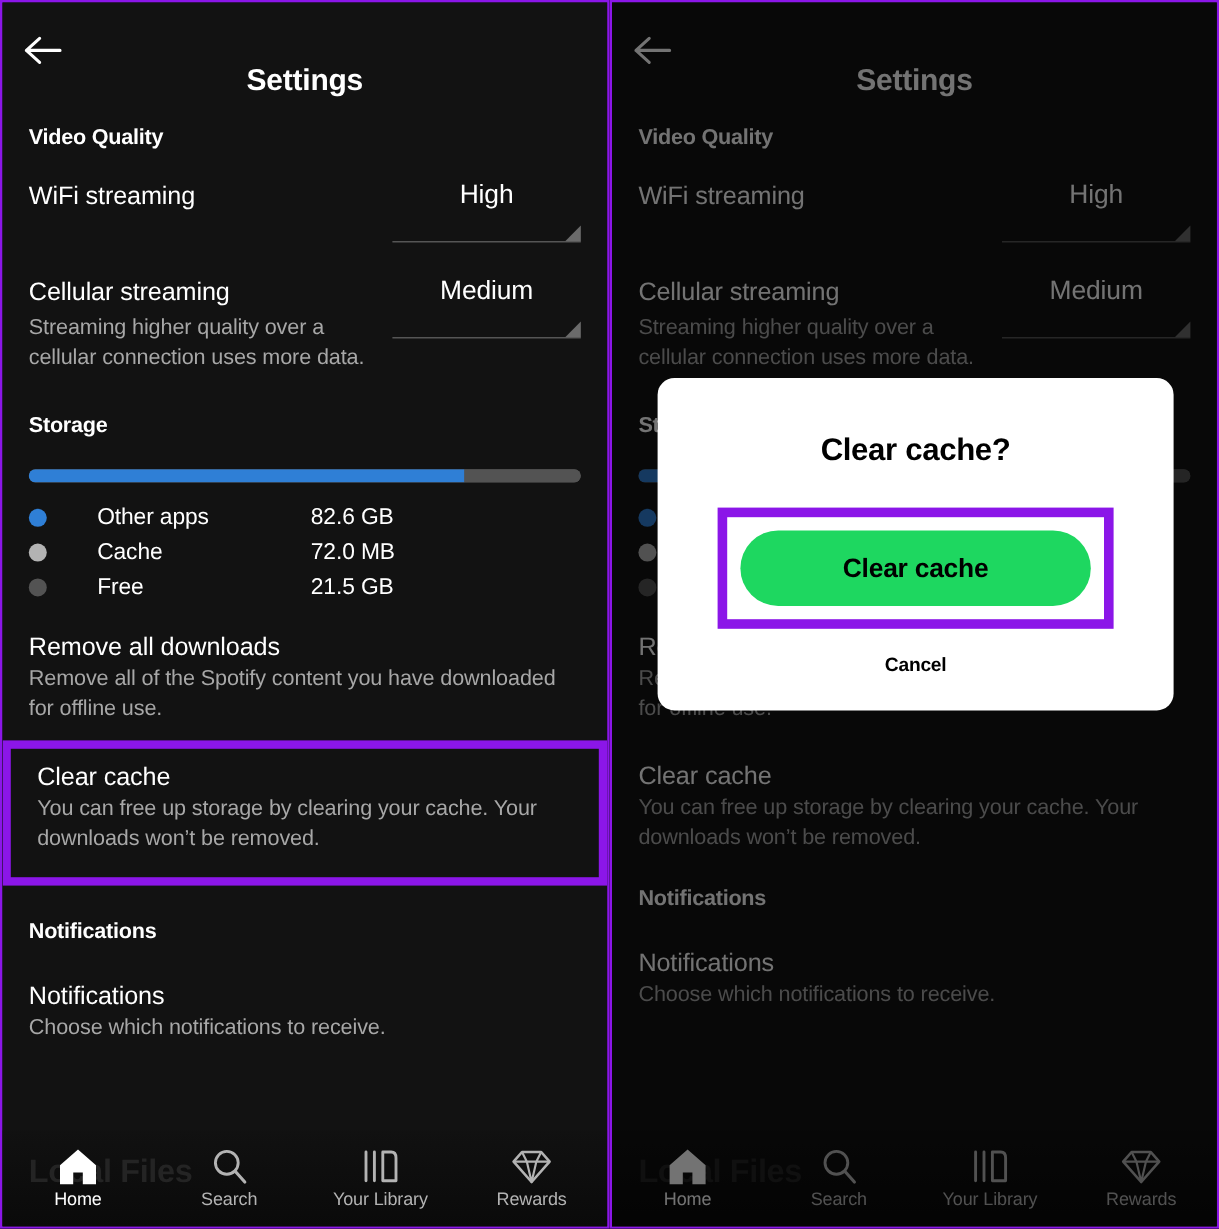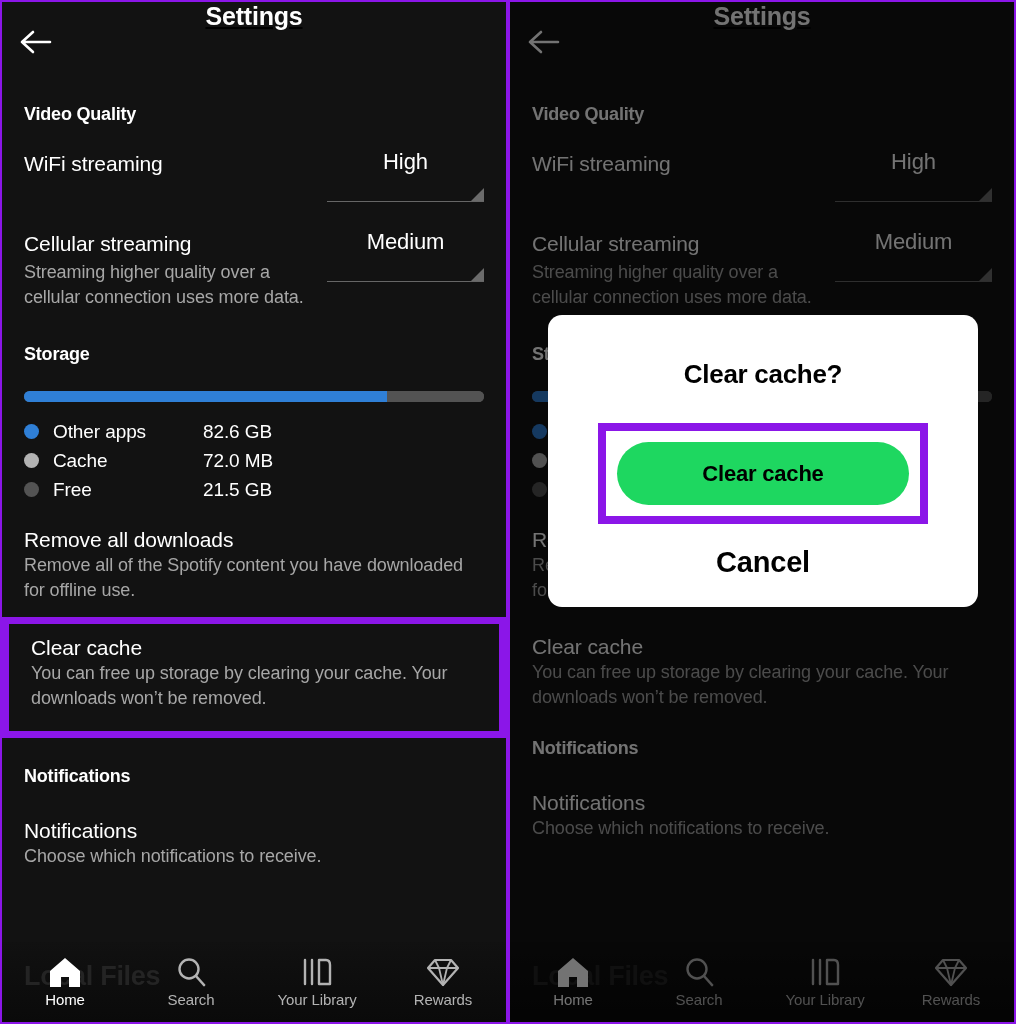--- a/index.html
+++ b/index.html
@@ -31,22 +31,21 @@
     display: flex;
     flex-direction: column;
   }
 
   
   .hdr {
     height: 80px;
     flex: 0 0 80px;
     position: relative;
     display: flex;
-    align-items: flex-start;
-    text-decoration: underline;
+    align-items: flex-end;
   }
   .back-btn {
     position: absolute;
     left: 12px;
     top: 50%;
     transform: translateY(-50%);
     width: 44px; height: 44px;
     display: flex; align-items: center; justify-content: center;
   }
   .back-btn svg { display: block; }
@@ -134,20 +133,21 @@
     overflow: hidden;
     display: flex;
   }
   .bar-seg { height: 100%; }
 
   .legend { margin-top: 15px; }
   .legend-row {
     display: flex;
     align-items: center;
     height: 29px;
+    gap: 28px;
   }
   .dot {
     width: 15px; height: 15px;
     border-radius: 50%;
     flex: 0 0 15px;
   }
   .legend-label {
     color: #fff;
     font-size: 19px;
     margin-left: 14px;
@@ -265,21 +265,21 @@
     font-family: "Liberation Sans", sans-serif;
     letter-spacing: -0.2px;
     cursor: pointer;
   }
   .dlg-cancel {
     display: block;
     width: 100%;
     background: transparent;
     border: none;
     color: #000;
-    font-size: 29px;
+    font-size: 16px;
     font-weight: bold;
     font-family: "Liberation Sans", sans-serif;
     margin-top: 22px;
     letter-spacing: -0.2px;
     cursor: pointer;
   }
 </style>
 </head>
 <body>
 

